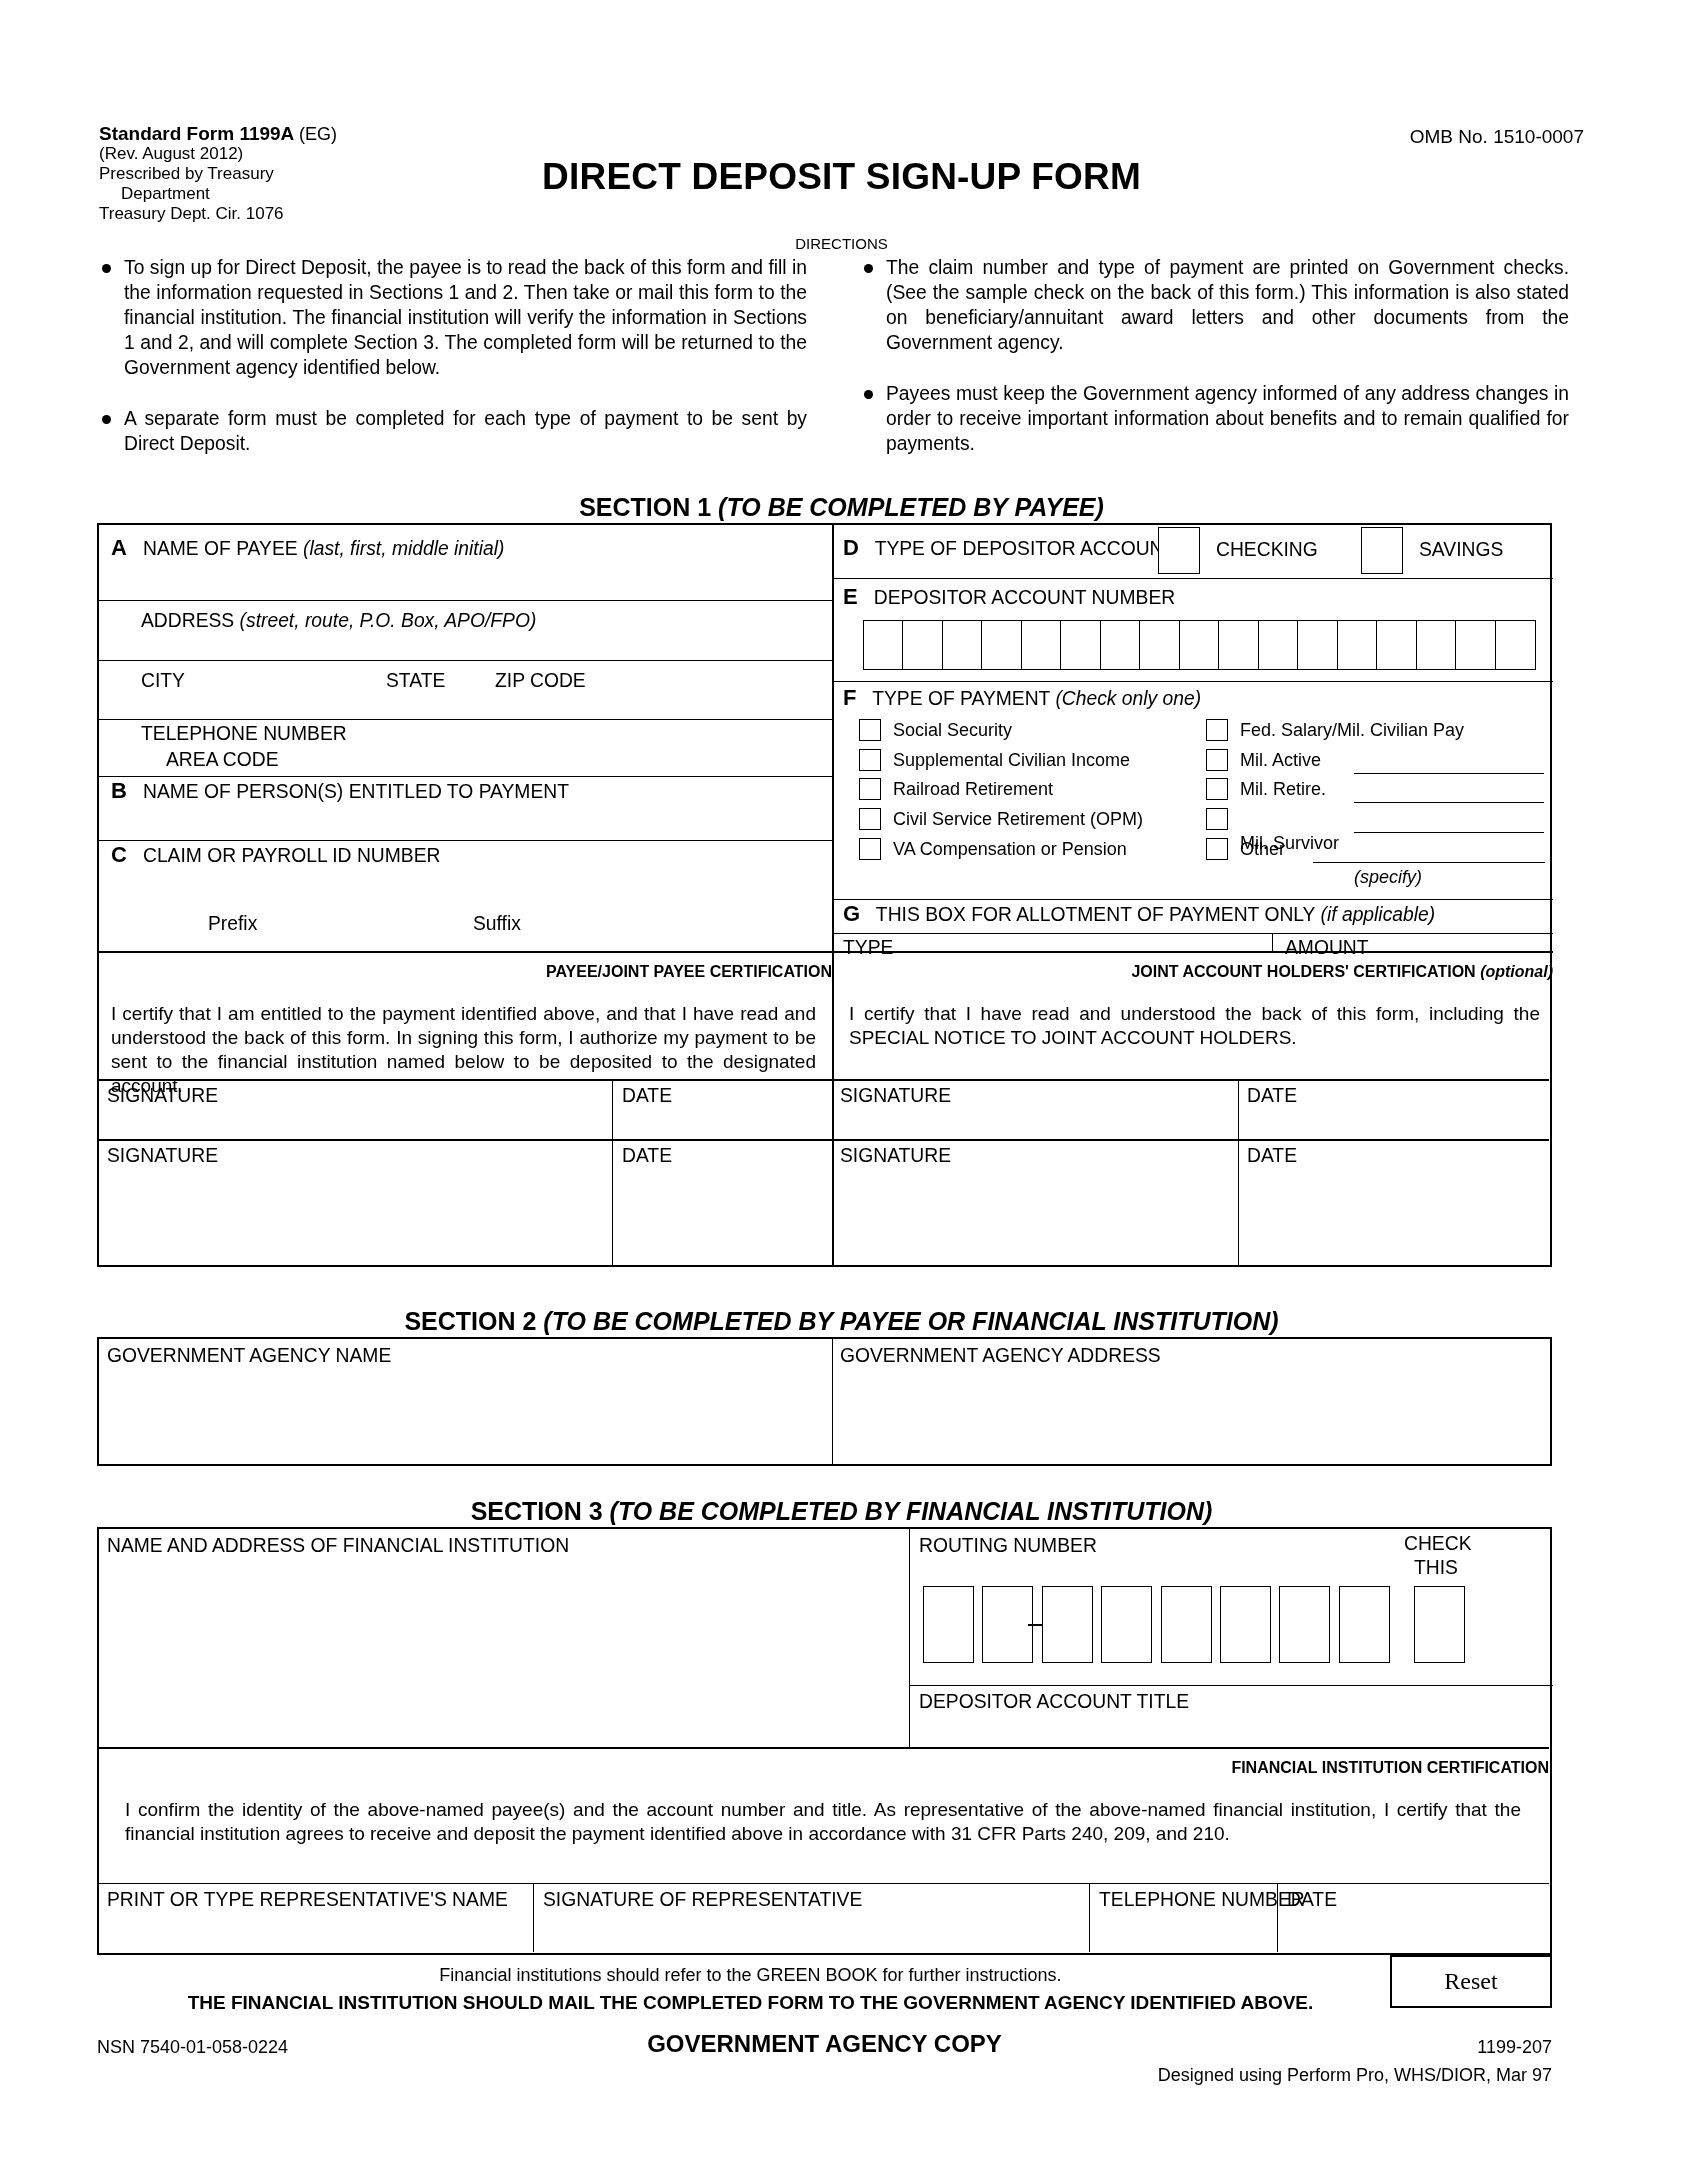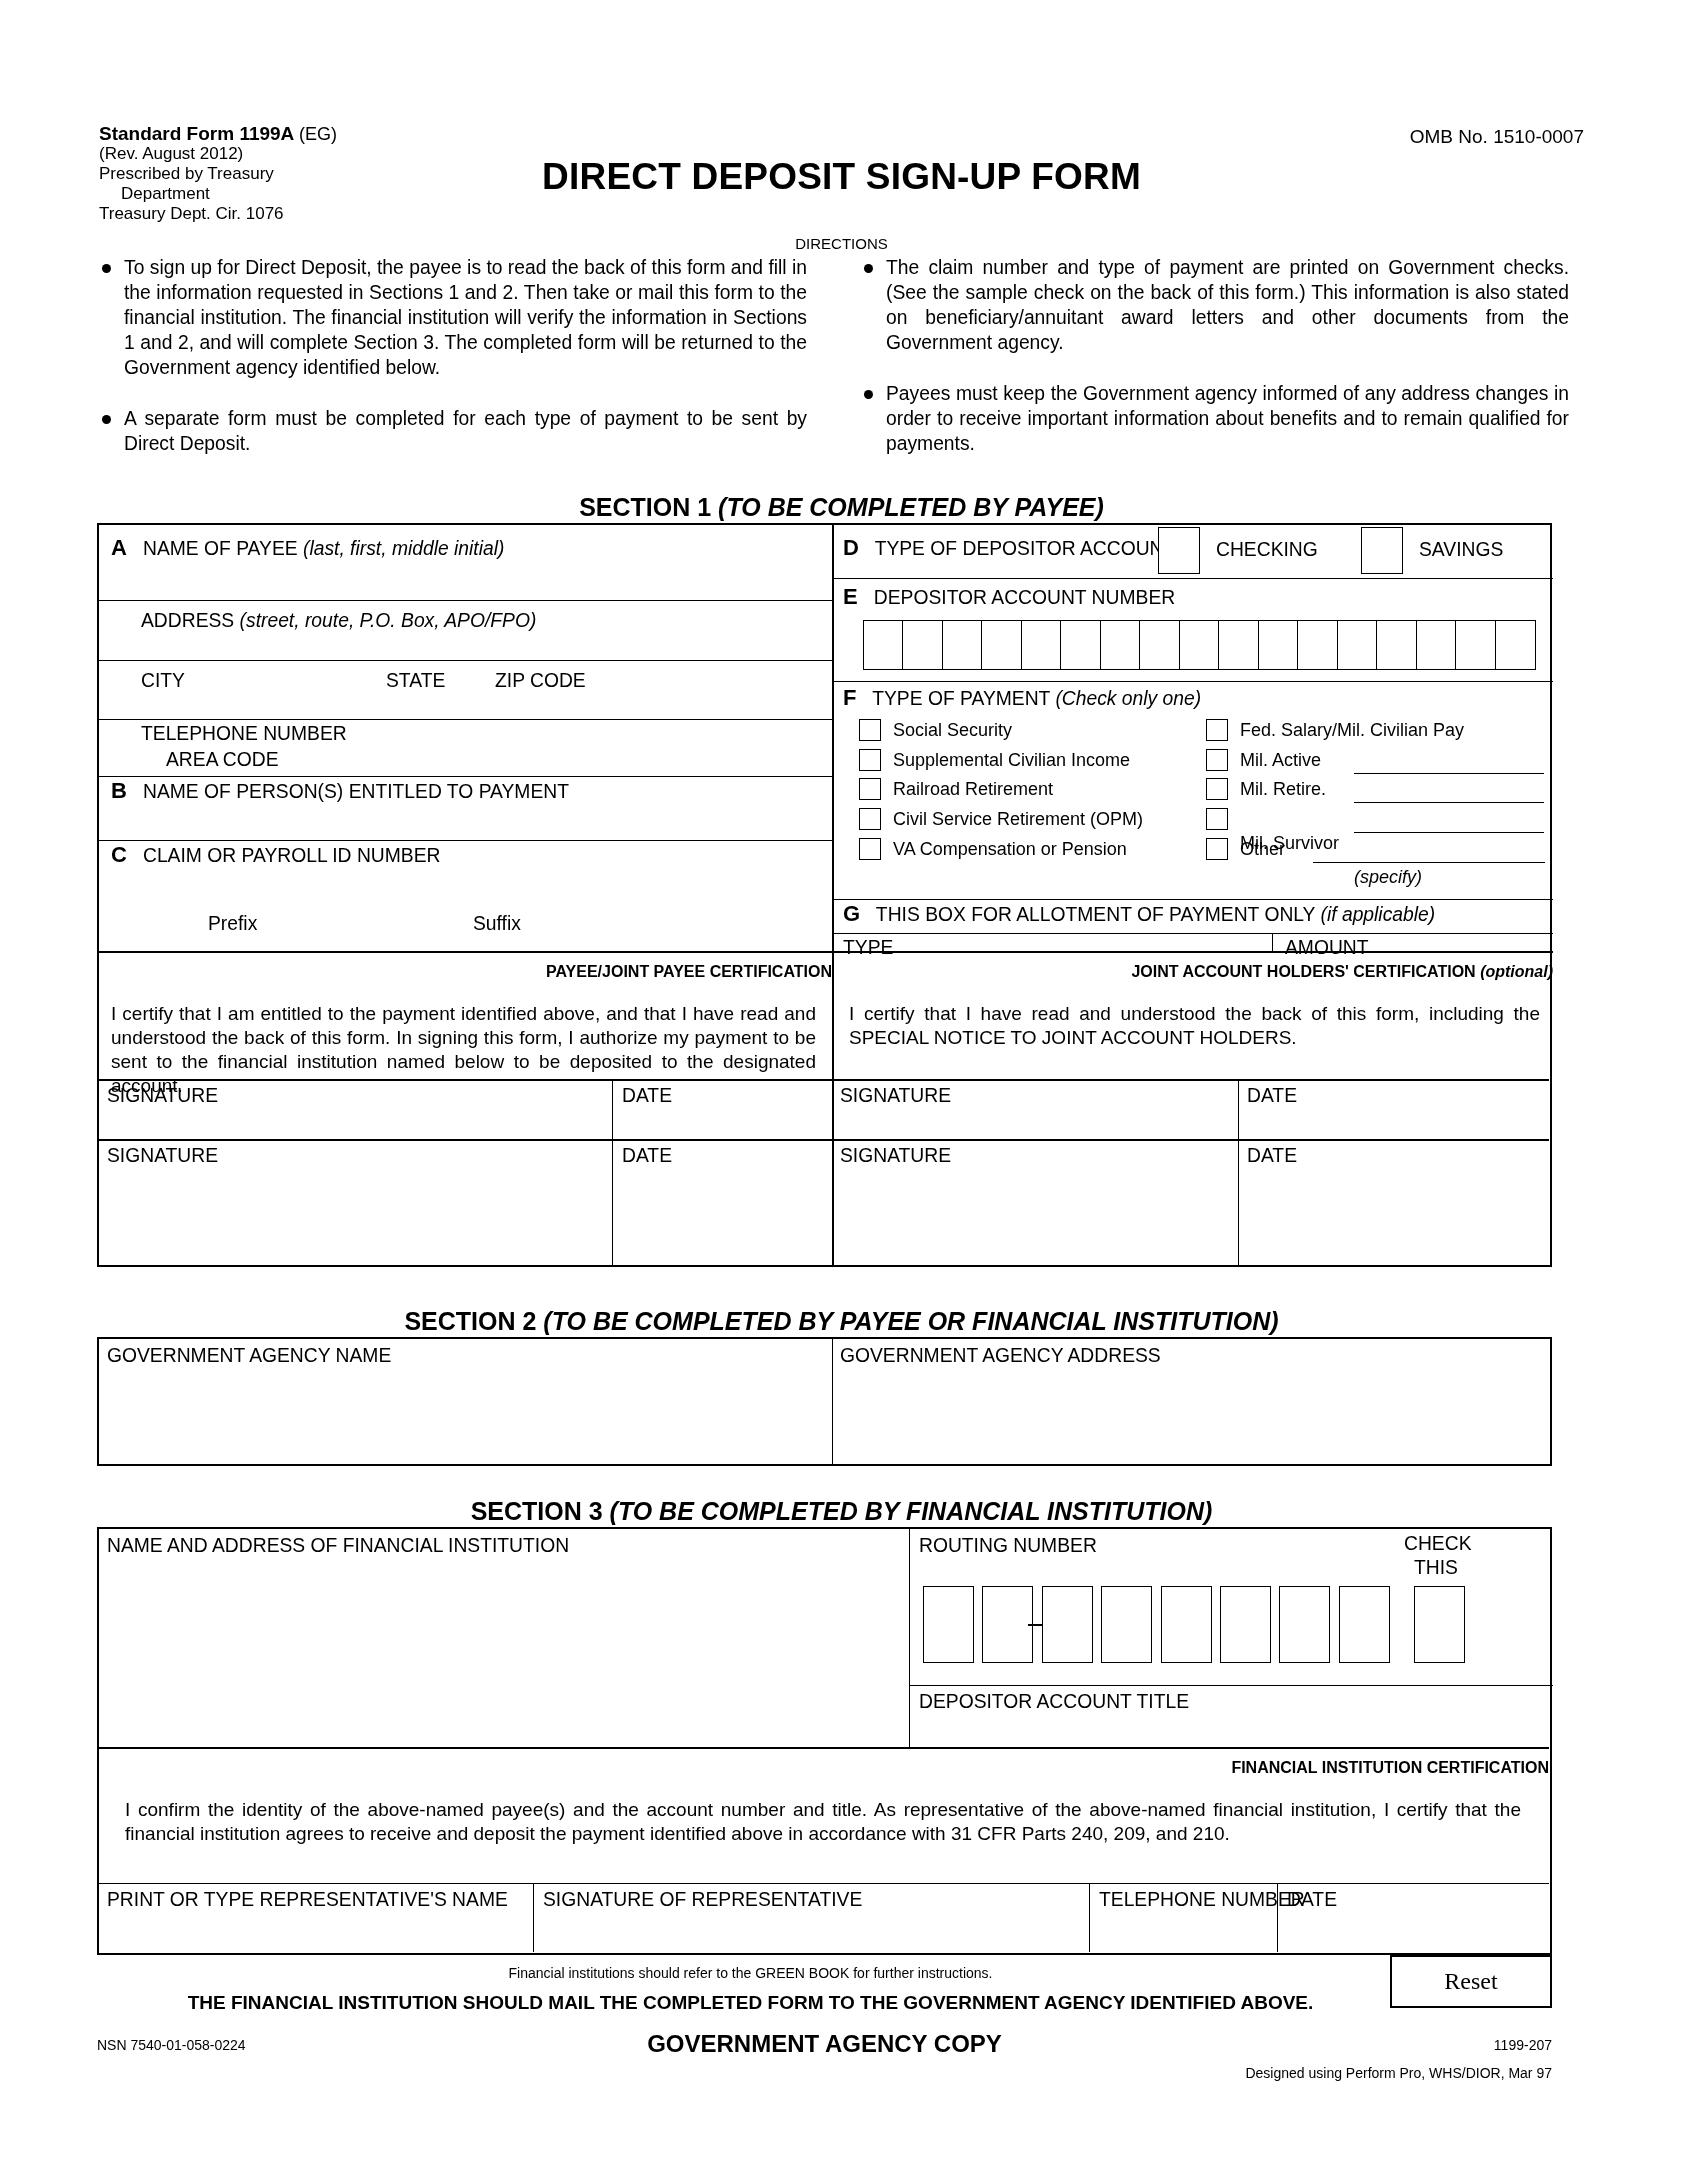--- a/index.html
+++ b/index.html
@@ -194,21 +194,21 @@
     box-sizing: border-box;
     background: #fff;
     font-family: "Liberation Serif", serif;
     font-size: 24px;
     display: flex;
     align-items: center;
     justify-content: center;
   }
   .foot {
     position: absolute;
-    font-size: 14px;
+    font-size: 18px;
   }
 </style>
 </head>
 <body>
 
 <div class="page">
 
   <div class="header">
     <div class="hdr-left">
       <div class="l1"><span>Standard Form 1199A</span> <span class="reg">(EG)</span></div>

